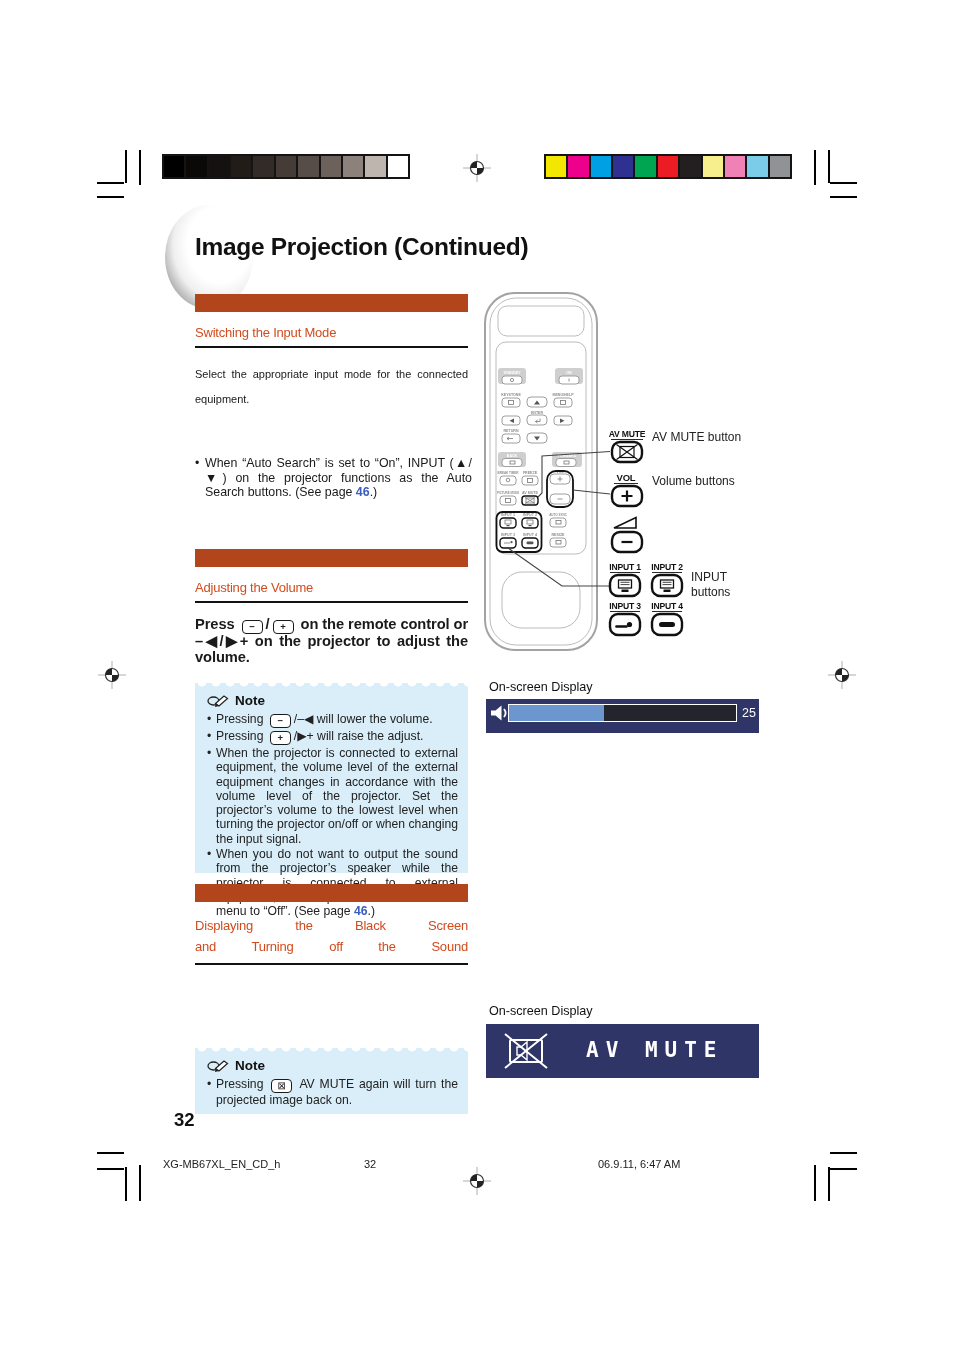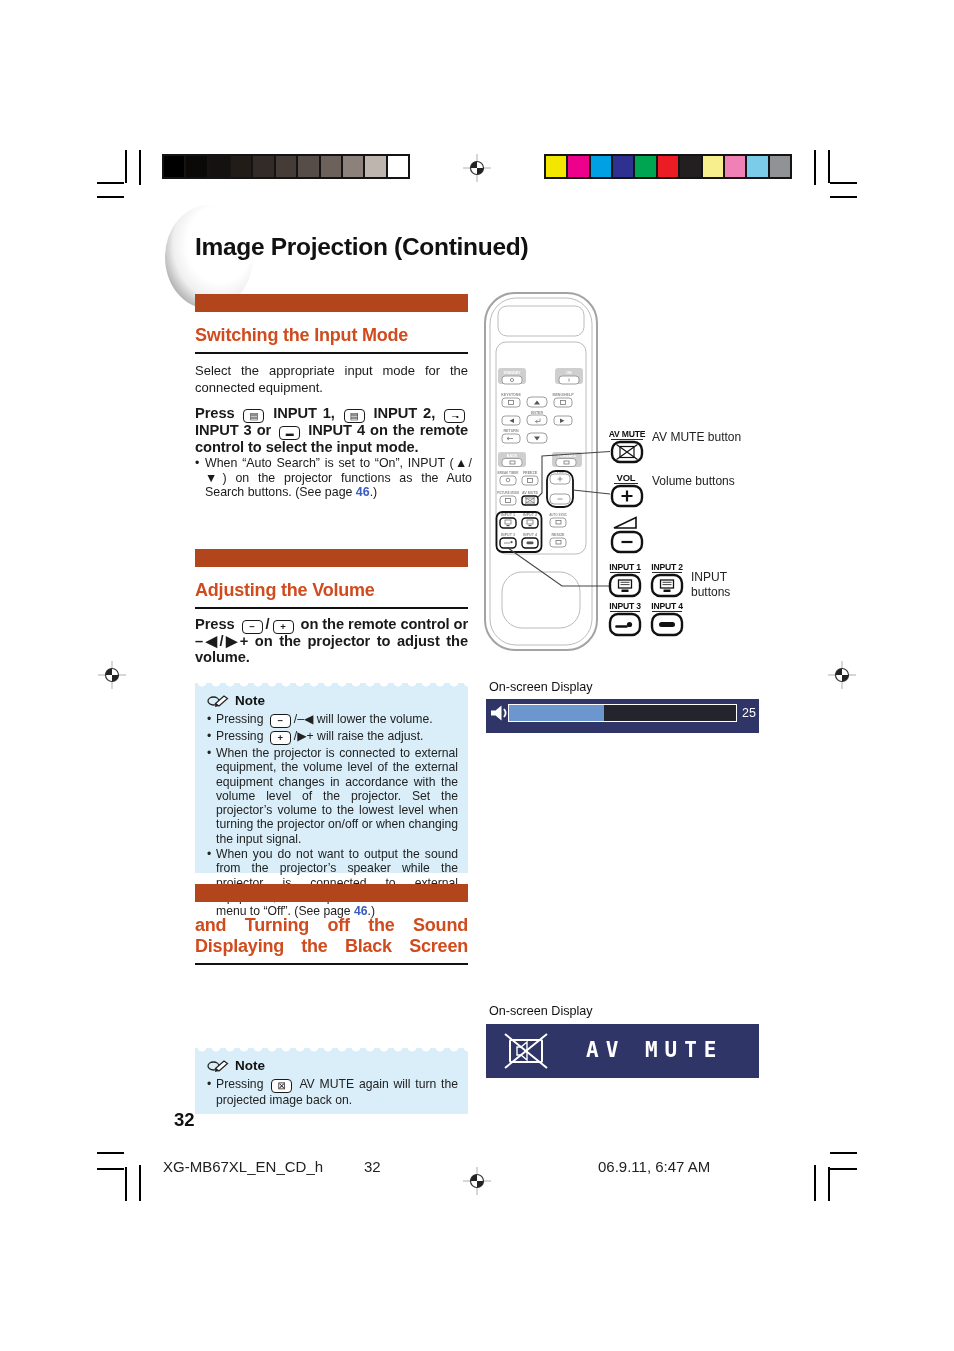--- a/index.html
+++ b/index.html
@@ -6,26 +6,26 @@
   #page{position:relative;width:954px;height:1351px;background:#fff;overflow:hidden;
         font-family:"Liberation Sans",sans-serif;color:#1a1a1a}
   .abs{position:absolute}
   .cropline{position:absolute;background:#000}
   .swbar{position:absolute;display:flex;gap:2px;padding:2px;background:#141414;box-sizing:border-box;height:25px;width:248px}
   .swbar .sw{flex:1}
   .title-circle{position:absolute;left:165px;top:205px;width:88px;height:104px;border-radius:50%;
         background:radial-gradient(ellipse at 62% 38%, #ffffff 42%, #efefef 60%, #9d9d9d 82%, #dcdcdc 94%, rgba(255,255,255,0) 100%)}
   .h1{position:absolute;left:195px;top:233px;font-size:24.5px;font-weight:bold;letter-spacing:-0.3px;color:#111}
   .obar{position:absolute;left:195px;width:273px;height:18px;background:#b2451c}
-  .shead{position:absolute;left:195px;width:273px;font-weight:bold;color:#d04b1d;font-size:18px;
+  .shead{position:absolute;left:195px;width:273px;font-weight:normal;color:#d04b1d;font-size:13px;
         border-bottom:2.2px solid #111;padding-bottom:6px;letter-spacing:-0.2px}
   .shead .jline{text-align:justify}
   .shead .jline.stretch{text-align-last:justify}
   .p{position:absolute;left:195px;width:273px;text-align:justify}
-  .p-intro{font-size:13px;line-height:17px}
+  .p-intro{font-size:11px;line-height:25px}
   .p-press{font-weight:bold;font-size:14.7px;line-height:15.9px;letter-spacing:-0.1px}
   .blist{position:absolute;left:195px;width:277px;font-size:12.4px;line-height:14.5px}
   .bli{position:relative;padding-left:10px;text-align:justify;margin-bottom:2px}
   .bli::before{content:"•";position:absolute;left:0;top:0}
   .cycle{display:inline-block;margin-top:2px}
   .cycle-text{display:block;font-size:12.3px;letter-spacing:-0.3px;white-space:nowrap}
   .cycle-loop{display:block;height:5px;border:1.4px solid #000;border-top:none}
   .link{color:#3a5bc0;font-weight:bold}
   .note{position:absolute;left:195px;width:273px;background:#d9eef8;padding:10px 10px 8px 12px;box-sizing:border-box}
   .note::before{content:"";position:absolute;left:0;right:0;top:-4px;height:9px;
@@ -37,21 +37,21 @@
   .note li::before{content:"•";position:absolute;left:0}
   .key{display:inline-block;border:1.5px solid #1a1a1a;border-radius:4px;min-width:15px;height:12px;line-height:11px;
         text-align:center;font-size:9.5px;font-weight:normal;padding:0 2px;vertical-align:-1px;margin:0 3px;background:#fff}
   .key-monitor::before{content:"▤"}
   .key-svideo::before{content:"─•";letter-spacing:-2px;font-size:8px}
   .key-comp::before{content:"▬";font-size:8px}
   .key-minus::before{content:"−";font-weight:bold}
   .key-plus::before{content:"+";font-weight:bold}
   .key-avmute::before{content:"⊠";font-size:10px}
   .pnum{position:absolute;left:174px;top:1109px;font-size:18.5px;font-weight:bold;color:#111}
-  .fsmall{position:absolute;font-size:15px;color:#222}
+  .fsmall{position:absolute;font-size:11px;color:#222}
   .osd-label{position:absolute;font-size:12.6px;color:#111}
   .osd{position:absolute;left:486px;width:273px;background:#2f3567}
   #osd-vol{top:699px;height:34px}
   #osd-av{top:1024px;height:54px}
   .vol-barframe{position:absolute;left:22px;top:5px;width:229px;height:18px;border:1.5px solid #fff;
         background:#24242c;box-sizing:border-box}
   .vol-fill{position:absolute;left:0;top:0;bottom:0;background:#6b96ce}
   .vol-num{position:absolute;right:3px;top:7px;font-size:12.5px;color:#fff}
   .avtext{position:absolute;left:100px;top:14px;font-family:"DejaVu Sans Mono",monospace;font-weight:bold;
         font-size:21px;letter-spacing:7px;color:#fff}
@@ -150,31 +150,20 @@
       <path d="M14,14 L14,20.5 A6.5,6.5 0 0 0 20.5,14 Z" fill="#222"></path>
   </svg>
 
   <div class="title-circle"></div>
   <div class="h1">Image Projection (Continued)</div>
 
   <div class="obar" style="top:294px"></div>
   <div class="shead" style="top:325px">Switching the Input Mode</div>
   <div class="p p-intro" style="top:362px">Select the appropriate input mode for the connected equipment.</div>
 
-  <div class="p p-press" style="top:406px">
-    <span>Press</span>
-    <span class="key key-monitor"></span>
-    <span>INPUT 1,</span>
-    <span class="key key-monitor"></span>
-    <span>INPUT 2,</span>
-    <span class="key key-svideo"></span>
-    <span>INPUT 3 or</span>
-    <span class="key key-comp"></span>
-    <span>INPUT 4 on the remote control to select the input mode.</span>
-  </div>
 
   <div class="blist" style="top:456px">
     <div class="bli">
       <span>When “Auto Search” is set to “On”, INPUT (▲/▼) on the projector functions as the Auto Search buttons. (See page </span><span class="link">46</span><span>.)</span>
     </div>
   </div>
 
   <div class="obar" style="top:549px"></div>
   <div class="shead" style="top:580px">Adjusting the Volume</div>
 
@@ -204,22 +193,22 @@
       </li>
       <li>When the projector is connected to external equipment, the volume level of the external equipment changes in accordance with the volume level of the projector. Set the projector’s volume to the lowest level when turning the projector on/off or when changing the input signal.</li>
       <li>
         <span>When you do not want to output the sound from the projector’s speaker while the projector is connected to external equipment, set “Speaker” in “PRJ-ADJ” menu to “Off”. (See page </span><span class="link">46</span><span>.)</span>
       </li>
     </ul>
   </div>
 
   <div class="obar" style="top:884px"></div>
   <div class="shead" style="top:915px;line-height:21px">
+    <div class="jline stretch">Displaying the Black Screen</div>
     <div class="jline stretch">and Turning off the Sound</div>
-    <div class="jline stretch">Displaying the Black Screen</div>
   </div>
 
 
   <div class="note" style="top:1048px;height:66px">
     <div class="note-head">
       <svg width="22" height="15" viewBox="0 0 22 15">
         <ellipse cx="6.5" cy="8" rx="5.5" ry="4" fill="none" stroke="#222" stroke-width="1.3"></ellipse>
         <path d="M8.5,10.5 L17,3 L20.5,5.5 L12,13 Z" fill="#fff" stroke="#222" stroke-width="1.2"></path>
         <path d="M8.5,10.5 L8,14 L12,13 Z" fill="#222"></path>
       </svg>

